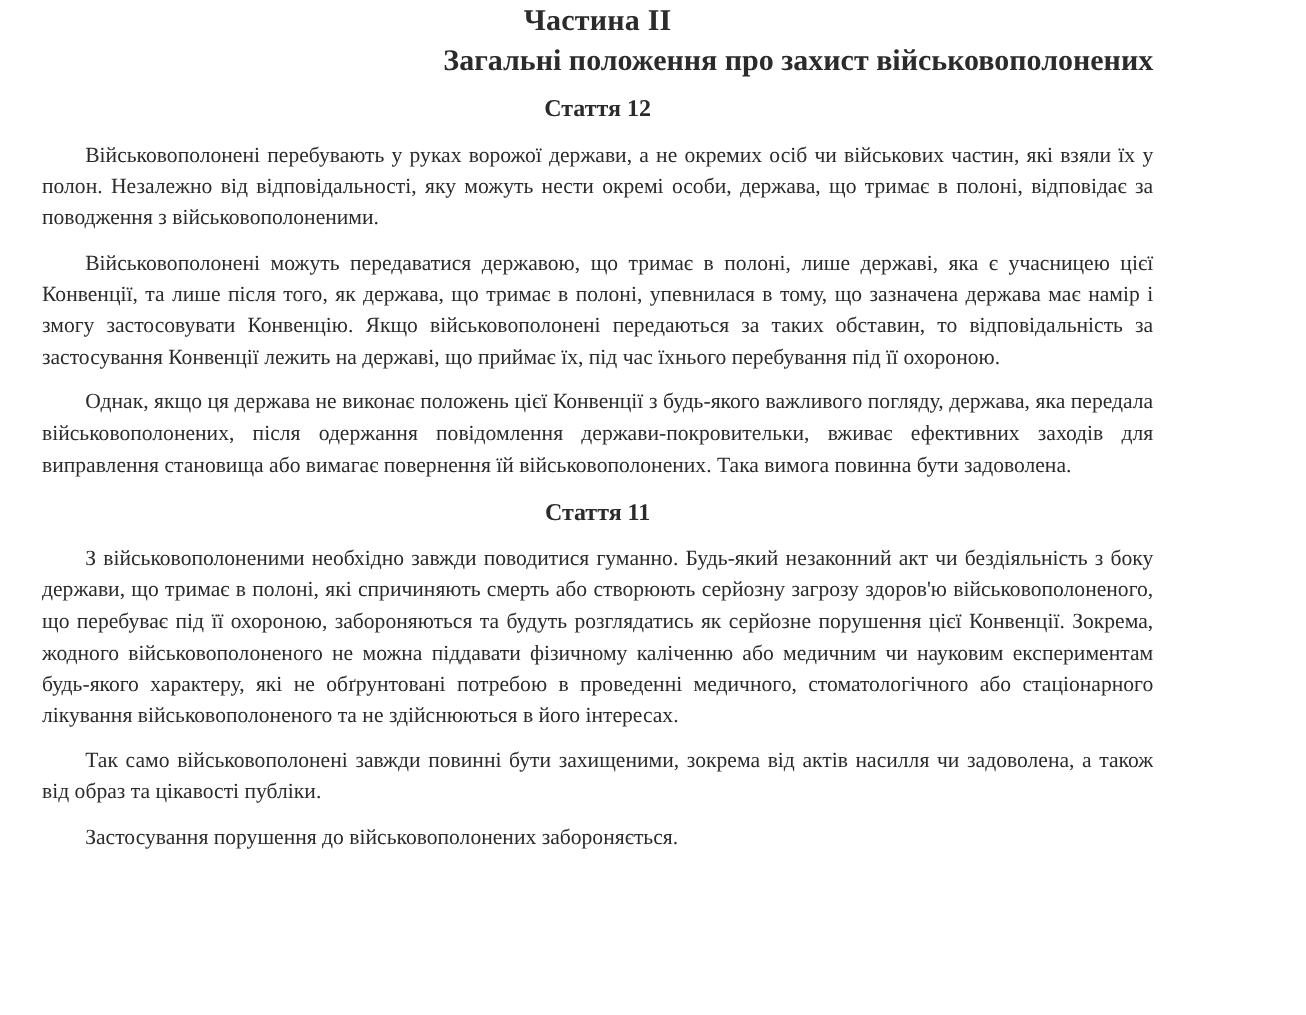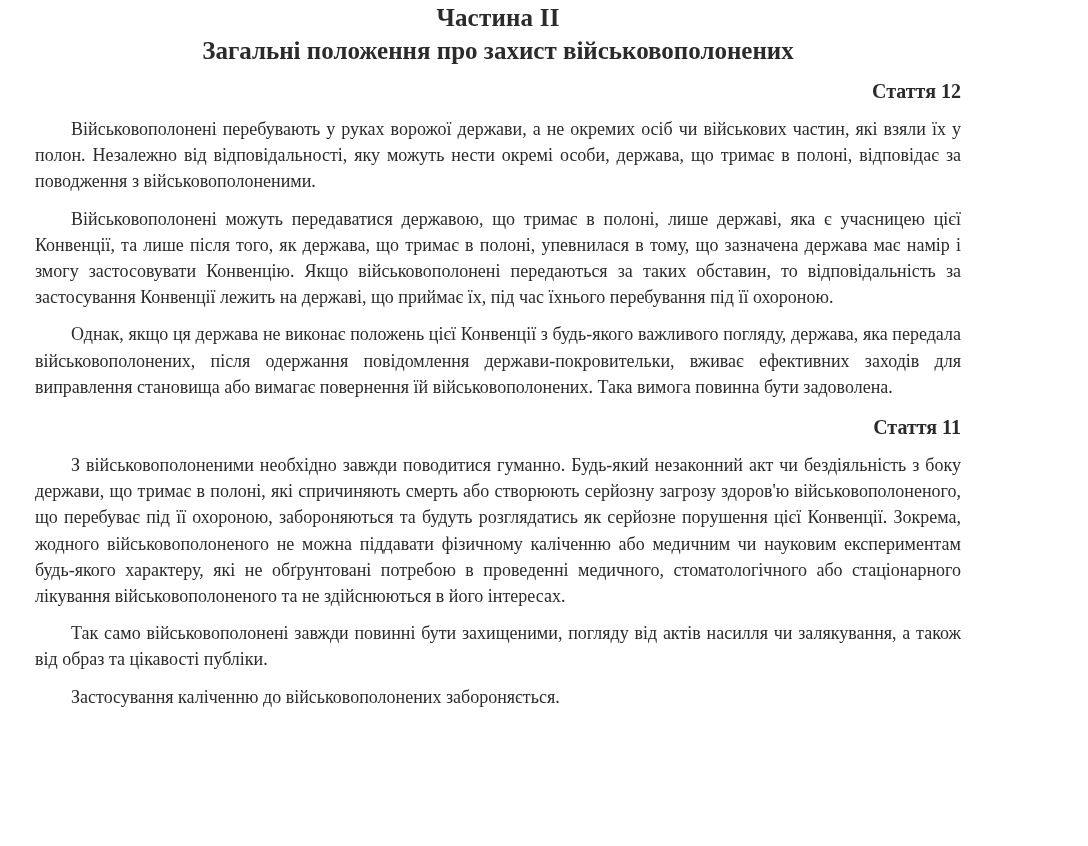--- a/index.html
+++ b/index.html
@@ -16,28 +16,28 @@
   }
   .part-title {
     text-align: center;
     font-weight: bold;
     font-size: 25px;
     line-height: 32px;
     margin: 0;
     letter-spacing: 0.2px;
   }
   .part-subtitle {
-    text-align: center;
+    text-align: right;
     font-weight: bold;
     font-size: 25px;
     line-height: 34px;
     margin: 0 0 10px 0;
   }
   .article-title {
-    text-align: right;
+    text-align: center;
     font-weight: bold;
     font-size: 20px;
     line-height: 26px;
     margin: 0 0 12px 0;
   }
   .para {
     font-size: 18px;
     line-height: 26.2px;
     text-align: justify;
     text-indent: 36px;
@@ -55,16 +55,16 @@
   <section>
     <h3 class="article-title">Стаття 12</h3>
     <p class="para">Військовополонені перебувають у руках ворожої держави, а не окремих осіб чи військових частин, які взяли їх у полон. Незалежно від відповідальності, яку можуть нести окремі особи, держава, що тримає в полоні, відповідає за поводження з військовополоненими.</p>
     <p class="para">Військовополонені можуть передаватися державою, що тримає в полоні, лише державі, яка є учасницею цієї Конвенції, та лише після того, як держава, що тримає в полоні, упевнилася в тому, що зазначена держава має намір і змогу застосовувати Конвенцію. Якщо військовополонені передаються за таких обставин, то відповідальність за застосування Конвенції лежить на державі, що приймає їх, під час їхнього перебування під її охороною.</p>
     <p class="para">Однак, якщо ця держава не виконає положень цієї Конвенції з будь-якого важливого погляду, держава, яка передала військовополонених, після одержання повідомлення держави-покровительки, вживає ефективних заходів для виправлення становища або вимагає повернення їй військовополонених. Така вимога повинна бути задоволена.</p>
   </section>
 
   <section>
     <h3 class="article-title second">Стаття 11</h3>
     <p class="para">З військовополоненими необхідно завжди поводитися гуманно. Будь-який незаконний акт чи бездіяльність з боку держави, що тримає в полоні, які спричиняють смерть або створюють серйозну загрозу здоров'ю військовополоненого, що перебуває під її охороною, забороняються та будуть розглядатись як серйозне порушення цієї Конвенції. Зокрема, жодного військовополоненого не можна піддавати фізичному каліченню або медичним чи науковим експериментам будь-якого характеру, які не обґрунтовані потребою в проведенні медичного, стоматологічного або стаціонарного лікування військовополоненого та не здійснюються в його інтересах.</p>
-    <p class="para">Так само військовополонені завжди повинні бути захищеними, погляду від актів насилля чи залякування, а також від образ та цікавості публіки.</p>
-    <p class="para">Застосування каліченню до військовополонених забороняється.</p>
+    <p class="para">Так само військовополонені завжди повинні бути захищеними, зокрема від актів насилля чи задоволена, а також від образ та цікавості публіки.</p>
+    <p class="para">Застосування порушення до військовополонених забороняється.</p>
   </section>
 </div>
 
 </body></html>

